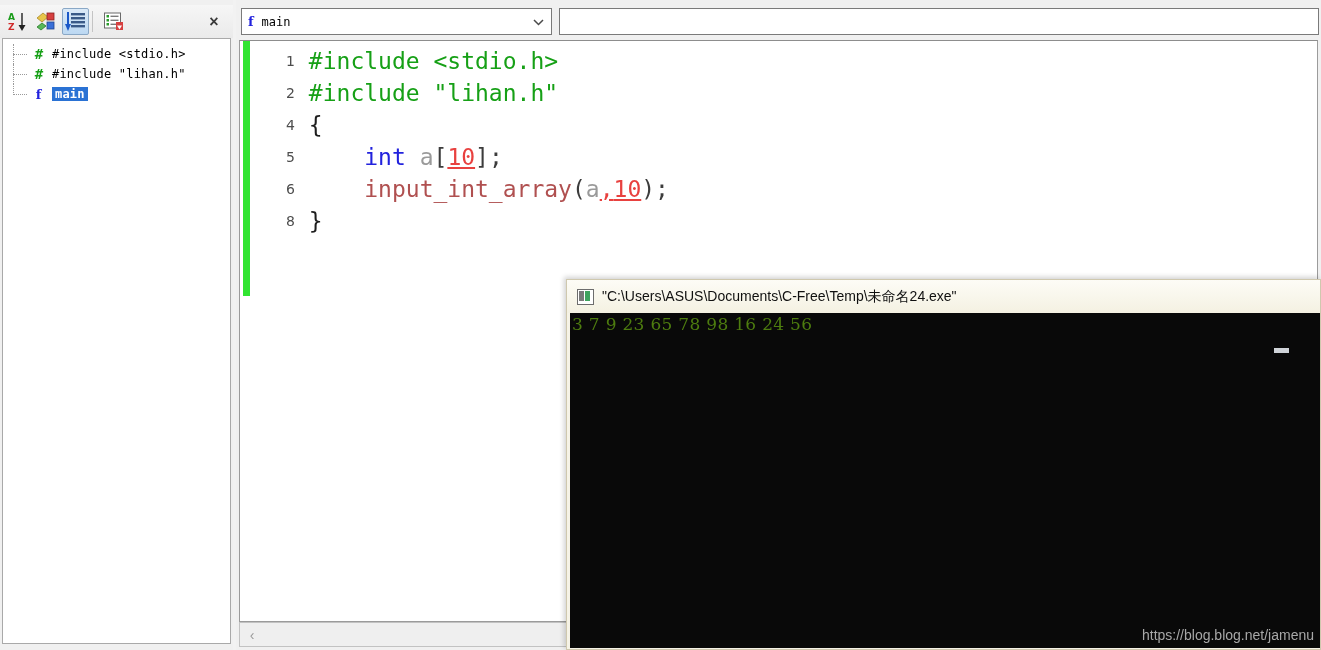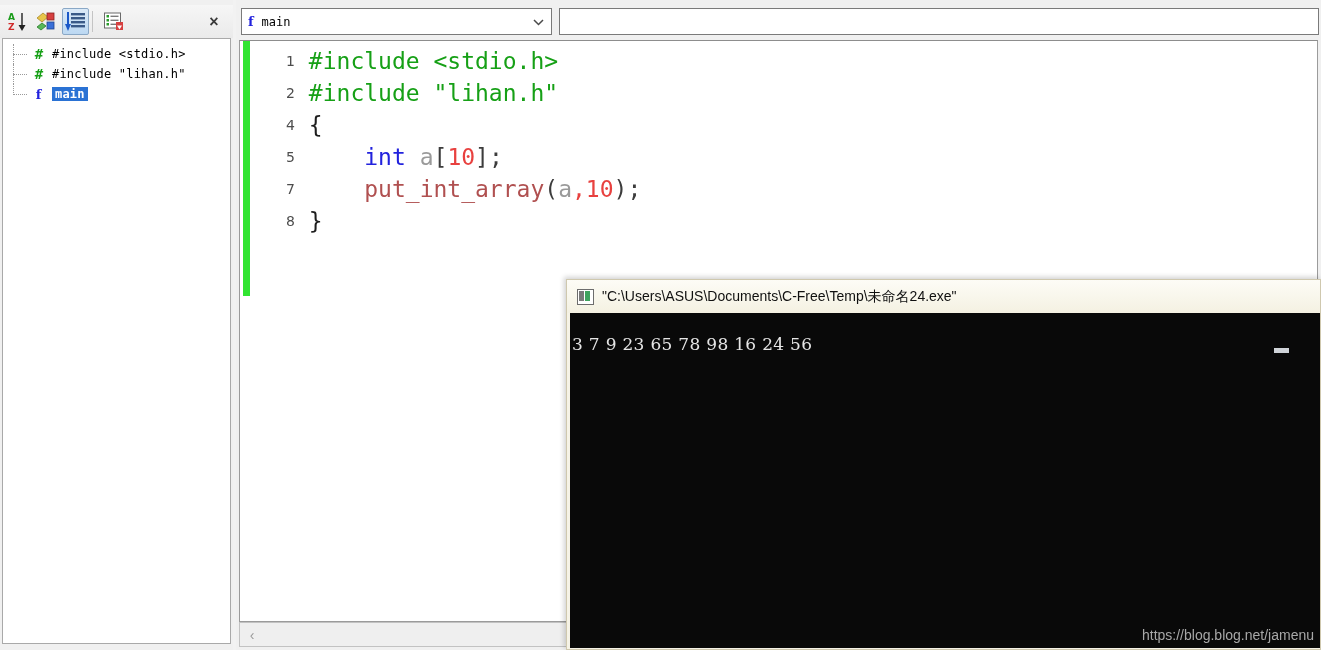--- a/index.html
+++ b/index.html
@@ -116,21 +116,21 @@
   }
   .lnum{
     display:inline-block;width:55px;text-align:right;
     font-size:14px;color:#4d4d4d;vertical-align:middle;
     font-family:"DejaVu Sans",sans-serif;
   }
   .ctok{vertical-align:middle;}
   .t-pre{color:#16a016;}
   .t-key{color:#2222dd;}
   .t-fn{color:#b05050;}
-  .t-num{color:#e8413f;}
+  .t-num{color:#e8413f;text-decoration:underline;}
   .t-var{color:#9a9a9a;}
   .t-pun{color:#3c3c3c;}
   .t-plain{color:#1d1d1d;}
 
   .hscroll{
     position:absolute;left:3px;top:622px;width:1079px;height:25px;
     box-sizing:border-box;background:#efefef;border:1px solid #c2c2c2;
     display:flex;align-items:center;
   }
   .hscroll .sb-left{
@@ -161,22 +161,22 @@
   }
   .console-title-text{
     margin-left:8px;font-family:"Liberation Sans",sans-serif;font-size:14px;color:#101010;
     white-space:nowrap;
   }
   .console-body{
     position:absolute;left:3px;top:33px;width:750px;height:335px;
     background:#090909;overflow:hidden;
   }
   .cout{
-    font-family:"DejaVu Serif",serif;font-size:17px;color:#e5e5e5;
-    white-space:pre;letter-spacing:0.3px;margin-top:20px;
+    font-family:"DejaVu Serif",serif;font-size:17px;color:#4d7c0f;
+    white-space:pre;letter-spacing:0.3px;
   }
   .cout.l1{position:absolute;left:2px;top:1px;}
   .cout.l2{position:absolute;left:2px;top:22px;}
   .cursor-blk{
     position:absolute;left:704px;top:35px;width:15px;height:5px;background:#cfd3d8;
   }
   .watermark{
     position:absolute;right:6px;bottom:6px;
     font-family:"Liberation Sans",sans-serif;font-size:14px;color:#a8a8a8;
   }
@@ -275,21 +275,21 @@
     </div>
   </div>
 
   <div class="code-pane">
     <div class="change-bar"></div>
     <div class="code-lines" id="code-lines">
         <div class="cline"><span class="lnum">1</span><span class="ctok t-plain"> </span><span class="ctok t-pre">#include &lt;stdio.h&gt;</span></div>
         <div class="cline"><span class="lnum">2</span><span class="ctok t-plain"> </span><span class="ctok t-pre">#include "lihan.h"</span></div>
         <div class="cline"><span class="lnum">4</span><span class="ctok t-plain"> </span><span class="ctok t-plain">{</span></div>
         <div class="cline"><span class="lnum">5</span><span class="ctok t-plain"> </span><span class="ctok t-plain">    </span><span class="ctok t-key">int</span><span class="ctok t-plain"> </span><span class="ctok t-var">a</span><span class="ctok t-pun">[</span><span class="ctok t-num">10</span><span class="ctok t-pun">];</span></div>
-        <div class="cline"><span class="lnum">7</span><span class="ctok t-plain"> </span><span class="ctok t-plain">    </span><span class="ctok t-fn">put_int_array</span><span class="ctok t-pun">(</span><span class="ctok t-var">a</span><span class="ctok t-num">,</span><span class="ctok t-num">10</span><span class="ctok t-pun">);</span></div>
+        <div class="cline"><span class="lnum">6</span><span class="ctok t-plain"> </span><span class="ctok t-plain">    </span><span class="ctok t-fn">input_int_array</span><span class="ctok t-pun">(</span><span class="ctok t-var">a</span><span class="ctok t-num">,</span><span class="ctok t-num">10</span><span class="ctok t-pun">);</span></div>
         <div class="cline"><span class="lnum">8</span><span class="ctok t-plain"> </span><span class="ctok t-plain">}</span></div>
       </div>
   </div>
 
   <div class="hscroll">
     <div class="sb-left">‹</div>
   </div>
 </div>
 
 <div class="console-win">

